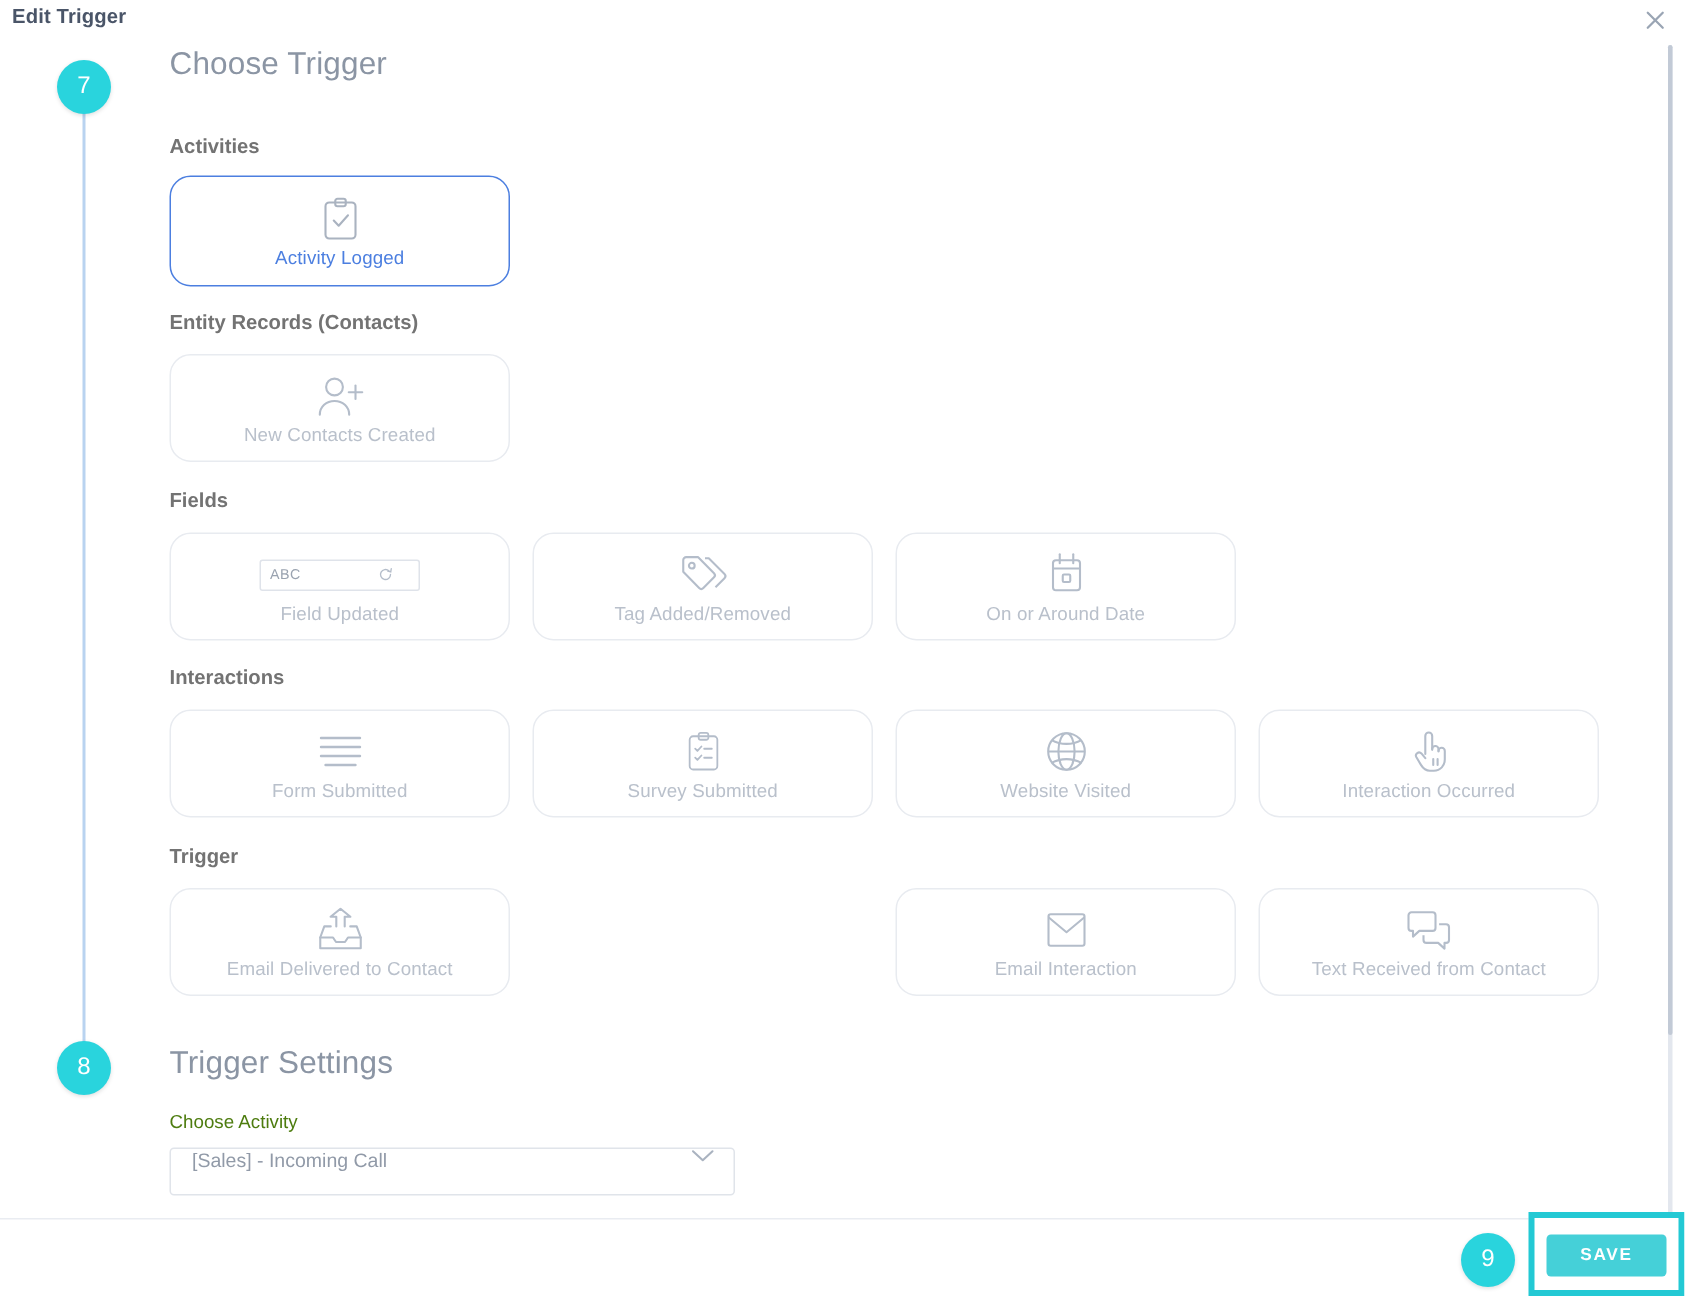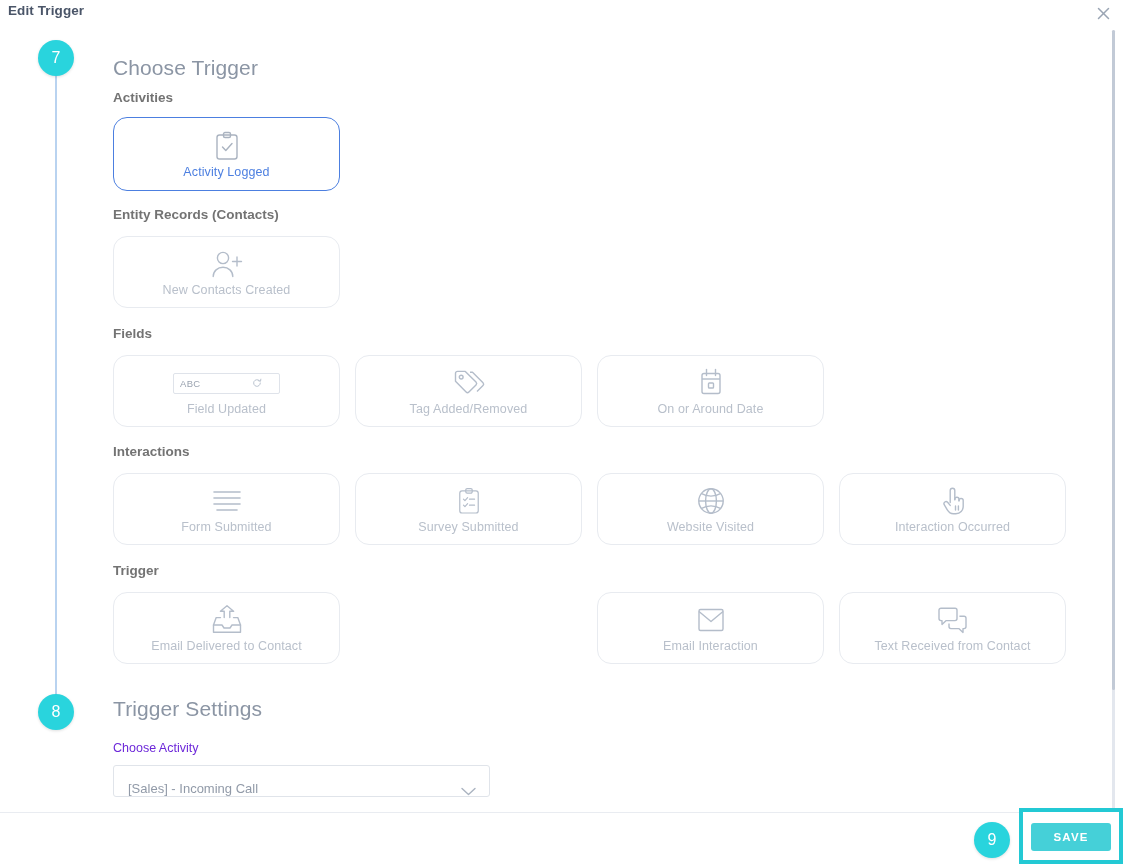--- a/index.html
+++ b/index.html
@@ -58,21 +58,21 @@
   #badge7 { left: 38px; top: 40px; }
   #badge8 { left: 38px; top: 694px; }
   #badge9 { left: 974px; top: 822px; }
 
   
   .section-title {
     position: absolute; left: 113px;
     font-size: 21px; color: #8b95a4; font-weight: 400;
     letter-spacing: 0.1px;
   }
-  #sec-choose { top: 56px; }
+  #sec-choose { top: 31px; }
   #sec-settings { top: 697px; }
 
   .group-label {
     position: absolute; left: 113px;
     font-size: 13.5px; font-weight: 700; color: #737373;
   }
 
   
   .card {
     position: absolute;
@@ -105,27 +105,27 @@
     width: 107px; height: 21px; border: 1px solid #dfe3ea; border-radius: 2px;
     background:#fff; display:flex; align-items:center; justify-content:space-between;
     padding: 0 17px 0 6px;
   }
   .abc-text { font-size: 9.5px; color: #9aa3b0; letter-spacing: 0.3px; }
   .abc-refresh { color:#b4bdca; display:flex; }
 
   
   .field-label {
     position: absolute; left: 113px; top: 741px;
-    font-size: 12.5px; color: #6d28d9;
+    font-size: 12.5px; color: #4d7c0f;
   }
   .select-box {
     position: absolute; left: 113px; top: 765px;
     width: 377px; height: 32px;
     border: 1px solid #e0e4ea; border-radius: 3px; background:#fff;
-    display:flex; align-items:flex-end; justify-content:space-between;
+    display:flex; align-items:flex-start; justify-content:space-between;
     padding: 0 13px 0 14px; cursor: pointer;
   }
   .select-value { font-size: 13px; color: #919aa8; }
   .select-caret { color:#aab3c0; display:flex; }
 
   
   .footer-rule {
     position: absolute; left: 0; top: 812px; width: 1106px; height: 1px;
     background: #e9ecf1;
   }

